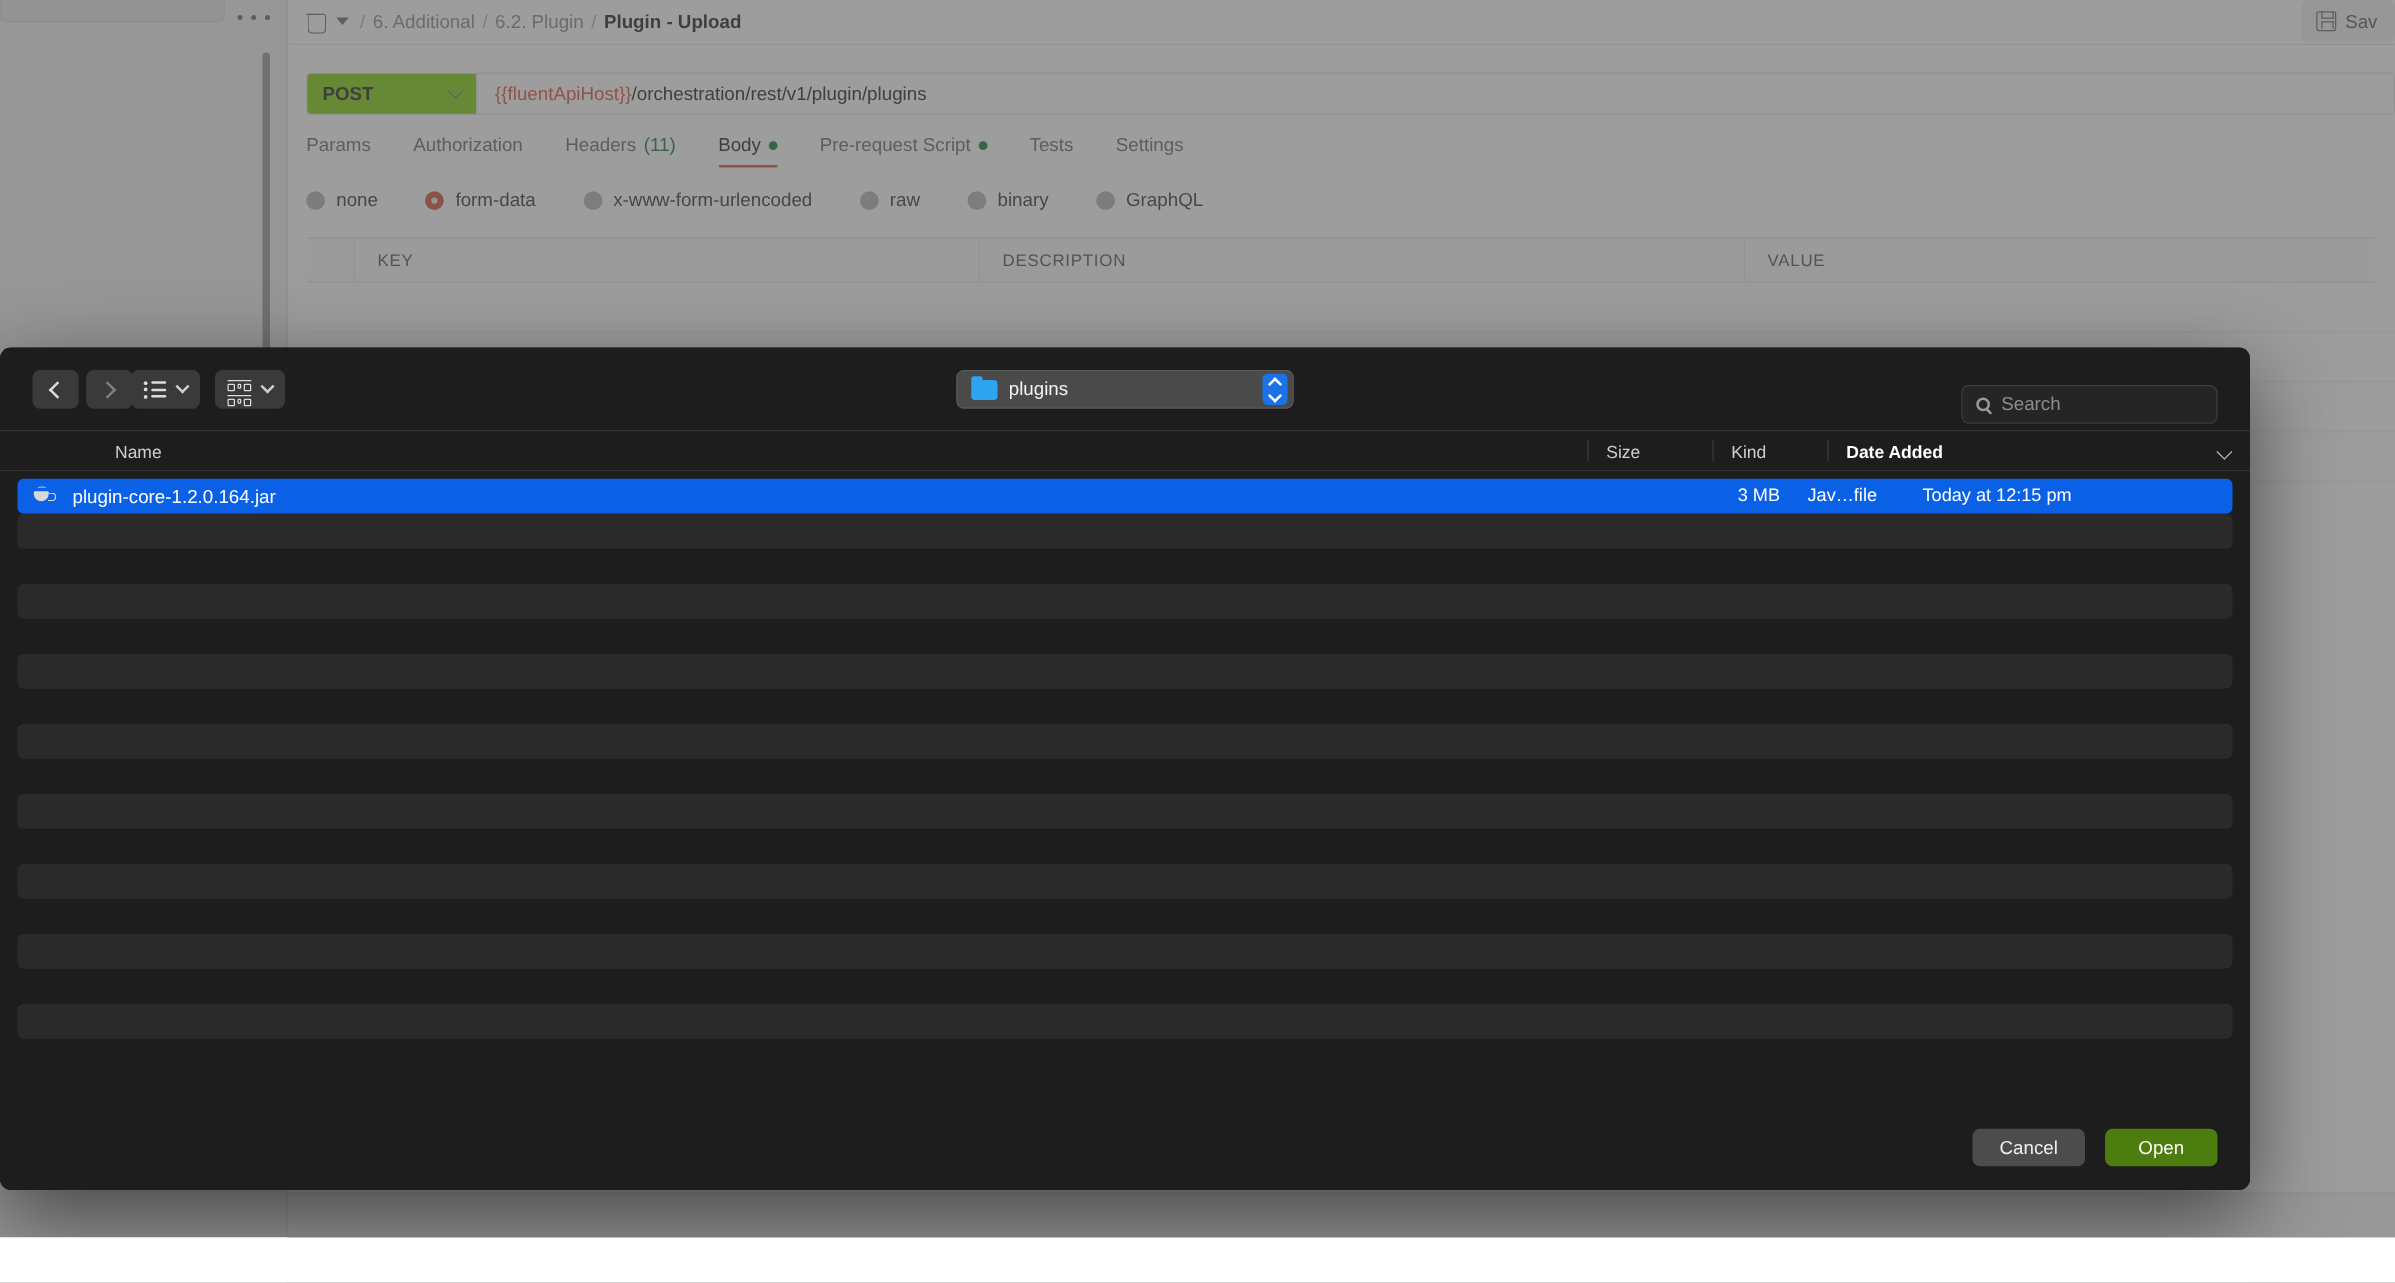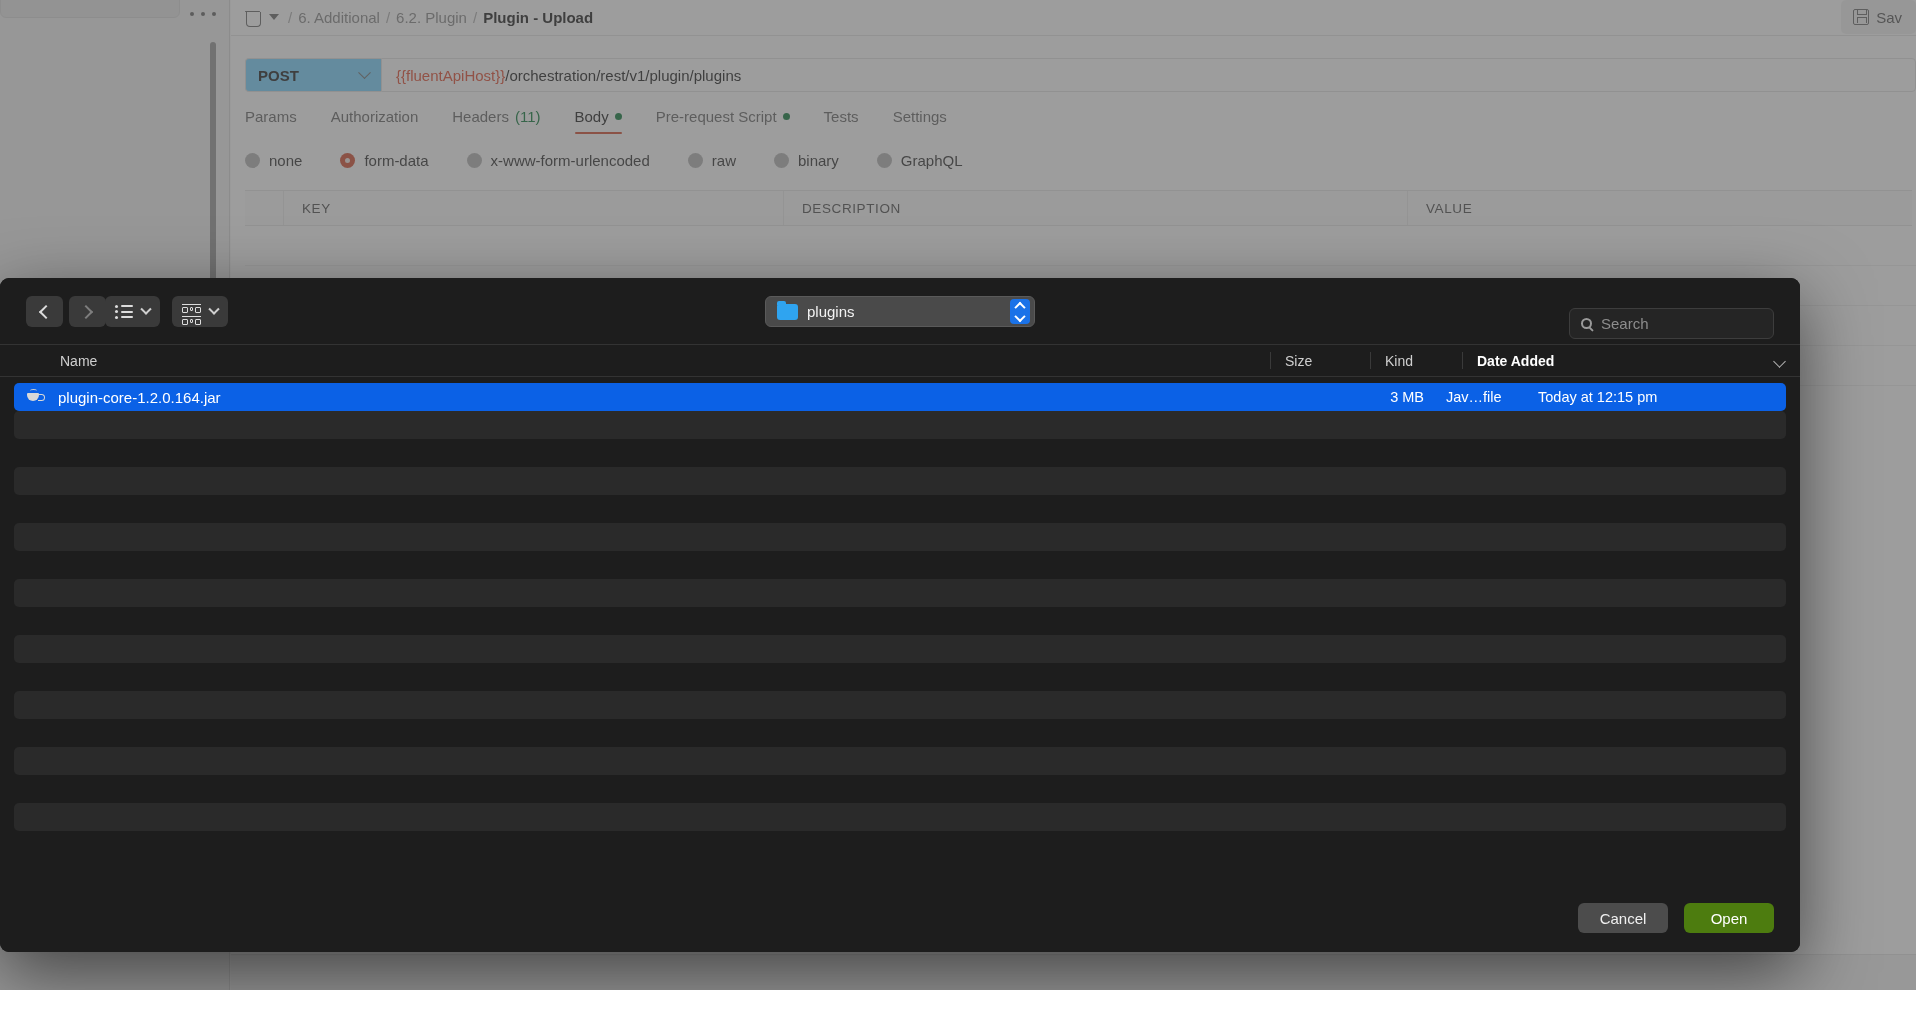--- a/index.html
+++ b/index.html
@@ -100,21 +100,21 @@
 
   .hr-line { position:absolute; left:0; right:0; height:1px; background:#e2e2e2; }
 
   
   .url-row {
     position:absolute; left:14px; top:58px; right:0px; height:34px;
     display:flex; align-items:stretch;
   }
   .method-box {
     width:136px; border:1px solid #e0e0e0; border-right:none; border-radius:4px 0 0 4px;
-    background:#7dd3fc;
+    background:#84cc16;
     display:flex; align-items:center; justify-content:space-between;
     padding:0 12px 0 12px;
     font-size:15px; color:#2b2b2b; font-weight:bold;
   }
   .chev-down {
     width:9px; height:9px; border-right:1.6px solid #777; border-bottom:1.6px solid #777;
     transform:rotate(45deg) translate(-2px,-2px);
   }
   .url-box {
     flex:1; border:1px solid #e0e0e0; border-radius:0 4px 4px 0; background:#fbfbfb;
@@ -154,21 +154,21 @@
   .radio-item:first-child { margin-left:0; }
   .rdo {
     width:15px; height:15px; border-radius:50%; background:#b4b4b4; flex:none;
     display:flex; align-items:center; justify-content:center;
   }
   .rdo.sel { background:#d2563a; }
   .rdo.sel::after { content:""; width:5px; height:5px; border-radius:50%; background:#f2e6e2; }
 
   
   .tbl-head {
-    position:absolute; left:14px; top:190px; right:4px; height:36px;
+    position:absolute; left:14px; top:190px; right:16px; height:36px;
     border-top:1px solid #e2e2e2; border-bottom:1px solid #e2e2e2;
     background:#f6f6f6;
     display:flex; align-items:center;
     font-size:13.5px; letter-spacing:0.6px; color:#555;
   }
   .th { padding-left:18px; height:100%; display:flex; align-items:center; border-left:1px solid #e6e6e6; }
   .th.first { border-left:none; }
   .tbl-rows { position:absolute; left:14px; top:226px; right:0; bottom:36px; }
   .tbl-row { height:40px; border-bottom:1px solid #ececec; }
 
@@ -259,21 +259,21 @@
   .search-ph { font-size:15px; color:#8d8d8d; }
 
   
   .col-head {
     position:relative; height:33px; background:#1d1d1d;
     border-top:1px solid #333; border-bottom:1px solid #333;
     display:flex; align-items:center;
     font-size:14px; color:#cfcfcf;
   }
   .col { height:17px; display:flex; align-items:center; padding-left:14px; border-left:1px solid #3a3a3a; }
-  .col.first { border-left:none; padding-left:60px;text-align:right; }
+  .col.first { border-left:none; padding-left:92px;text-align:right; }
   .col.sorted { color:#ffffff; font-weight:bold; }
   .col-chevron {
     position:absolute; right:16px; top:12px;
     width:9px; height:9px; border-right:1.8px solid #b5b5b5; border-bottom:1.8px solid #b5b5b5;
     transform:rotate(45deg);
   }
 
   .file-list { position:relative; height:474px; background:#1d1d1d; padding-top:6px; }
   .file-row {
     position:relative; height:28px; margin:0 14px; border-radius:5px;

